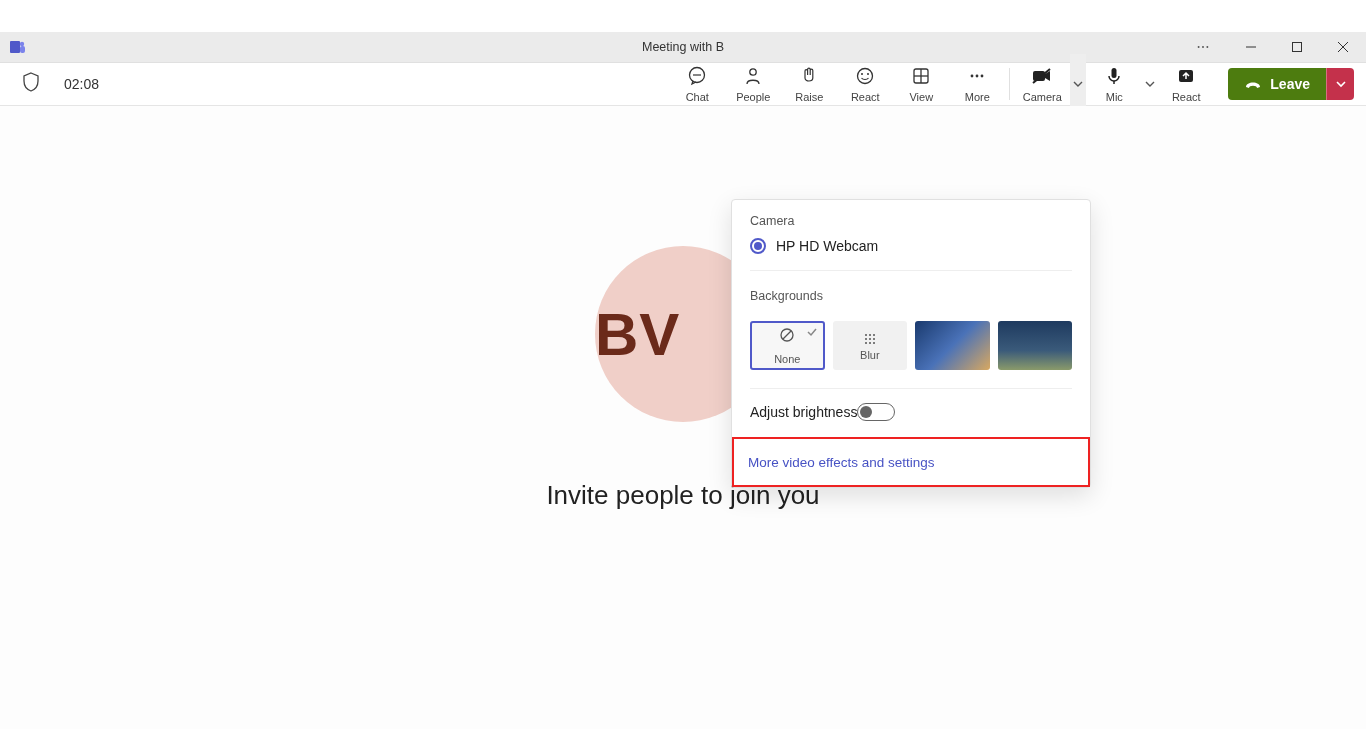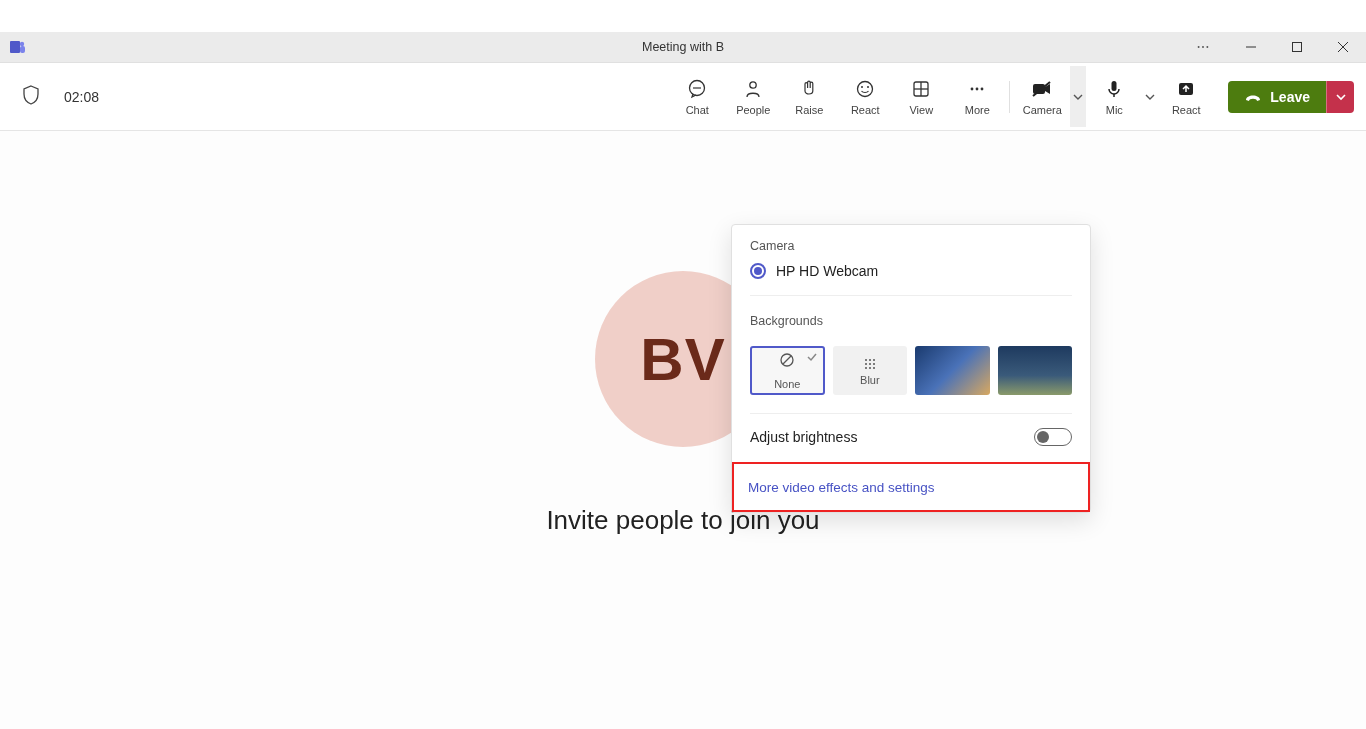--- a/index.html
+++ b/index.html
@@ -7,56 +7,56 @@
 
 
 .titlebar { height: 31px; background: #ebebeb; display: flex; align-items: center; position: relative; border-bottom: 1px solid #e0e0e0; margin-top: 32px; }
 .titlebar-icon { width: 16px; height: 16px; margin-left: 10px; }
 .titlebar-title { position: absolute; left: 50%; transform: translateX(-50%); font-size: 12.5px; color: #333; }
 .win-controls { position: absolute; right: 0; display: flex; align-items: center; gap: 0; }
 .win-btn { width: 46px; height: 31px; display: flex; align-items: center; justify-content: center; cursor: pointer; }
 .ellipsis-btn { width: 38px; height: 31px; display:flex; align-items:center; justify-content:center; cursor:pointer; margin-right:6px; }
 
 
-.toolbar { height: 68px; background: #fff; border-bottom: 1px solid #e5e5e5; display: flex; align-items: center; padding: 0 12px; position: relative; }
+.toolbar { height: 43px; background: #fff; border-bottom: 1px solid #e5e5e5; display: flex; align-items: center; padding: 0 12px; position: relative; }
 .shield { margin-left: 10px; margin-right: 24px; }
 .timer { font-size: 14px; color: #333; }
 .tool-group { position: absolute; right: 12px; display: flex; align-items: center; height: 100%; }
 .tool-btn { display: flex; flex-direction: column; align-items: center; justify-content: center; width: 56px; height: 61px; cursor: pointer; }
 .tool-icon { height: 22px; display:flex; align-items:center; justify-content:center; }
 .tool-label { font-size: 11px; color: #444; margin-top: 4px; }
 .tool-sep { width: 1px; height: 32px; background: #e0e0e0; margin: 0 4px; }
 .tool-drop { width: 16px; height: 61px; display:flex; align-items:center; justify-content:center; cursor:pointer; }
 .tool-drop.active { background: #eee; }
 .leave-wrap { display:flex; margin-left: 14px; }
 .leave-btn { background: #4d7c0f; color: #fff; height: 32px; padding: 0 16px; display:flex; align-items:center; gap:8px; border-radius: 4px 0 0 4px; cursor:pointer; font-size: 14px; font-weight: 600; }
 .leave-drop { background: #c4314b; color:#fff; width: 28px; height:32px; border-left:1px solid rgba(255,255,255,.3); display:flex; align-items:center; justify-content:center; border-radius:0 4px 4px 0; cursor:pointer; }
 
 
 .main { position: relative; height: calc(729px - 31px - 61px); background: #fdfdfd; display:flex; flex-direction:column; align-items:center; }
-.avatar { width: 176px; height:176px; border-radius:50%; background:#f0cfc8; display:flex; align-items:center; justify-content:center; margin-top:140px; }
+.avatar { width: 176px; height:176px; border-radius:50%; background:#f0cfc8; display:flex; align-items:center; margin-top:140px; }
 .avatar-initials { font-size: 60px; font-weight:600; color:#6b2a1a; letter-spacing:1px; }
 .invite-text { margin-top: 58px; font-size: 26px; color:#222; }
 
 
 .panel { position:absolute; left: 731px; top: 93px; width: 360px; background:#fff; border:1px solid #e0e0e0; border-radius:4px; box-shadow: 0 8px 24px rgba(0,0,0,.12); padding: 0; }
 .panel-section { padding: 14px 18px 12px 18px; }
 .panel-label { font-size: 12.5px; color:#555; margin-bottom: 10px; }
 .radio-row { display:flex; align-items:center; gap:10px; cursor:pointer; }
 .radio-outer { width:16px; height:16px; border-radius:50%; border:2px solid #5059c9; display:flex; align-items:center; justify-content:center; }
 .radio-inner { width:8px; height:8px; border-radius:50%; background:#5059c9; }
 .radio-label { font-size:14px; color:#222; }
 .panel-hr { border:0; border-top:1px solid #eee; margin: 4px 18px; }
 .bg-grid { display:flex; gap:8px; padding: 0 18px 14px 18px; }
 .bg-tile { width:78px; height:49px; border-radius:3px; display:flex; flex-direction:column; align-items:center; justify-content:center; cursor:pointer; background:#f1f1f1; font-size:11px; color:#555; position:relative; }
 .bg-tile.selected { border:2px solid #5059c9; background:#f7f7f7;gap:8px; }
 .bg-tile .check { position:absolute; top:3px; right:5px; }
 .bg-img1 { background: linear-gradient(135deg,#1a3a6e 0%,#4a72b8 50%,#d8a860 100%); }
 .bg-img2 { background: linear-gradient(180deg,#1e3a5f 0%,#3a5a7a 60%,#8a9a6a 100%); }
-.toggle-row { display:flex; align-items:center; justify-content:space-between; padding: 10px 18px; }
+.toggle-row { display:flex; align-items:center; padding: 10px 18px; }
 .toggle-label { font-size:14px; color:#222; }
 .toggle { width:38px; height:18px; border-radius:10px; border:1.5px solid #666; background:#fff; position:relative; cursor:pointer; }
 .toggle-knob { position:absolute; left:2px; top:1.5px; width:12px; height:12px; border-radius:50%; background:#666; }
 .more-link-wrap { border: 2.5px solid #e22; margin: 6px 0 0 0; padding: 14px 18px 14px 14px; }
 .more-link { font-size: 13.5px; color:#4752c4; cursor:pointer; }
 </style>
 </head>
 <body>
 
 <div class="titlebar">

